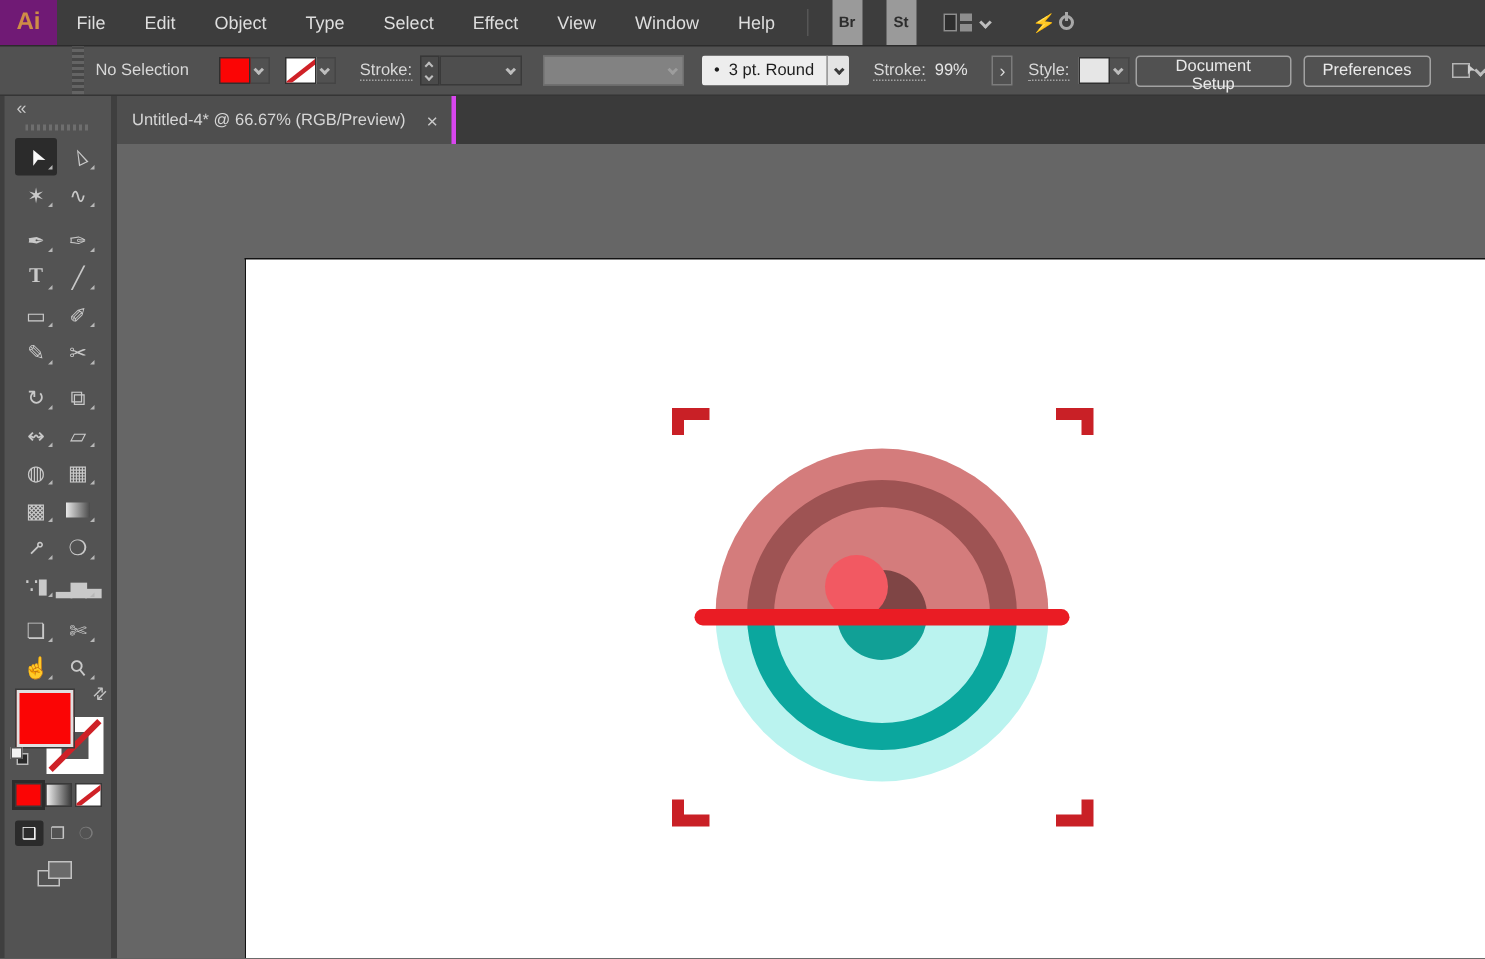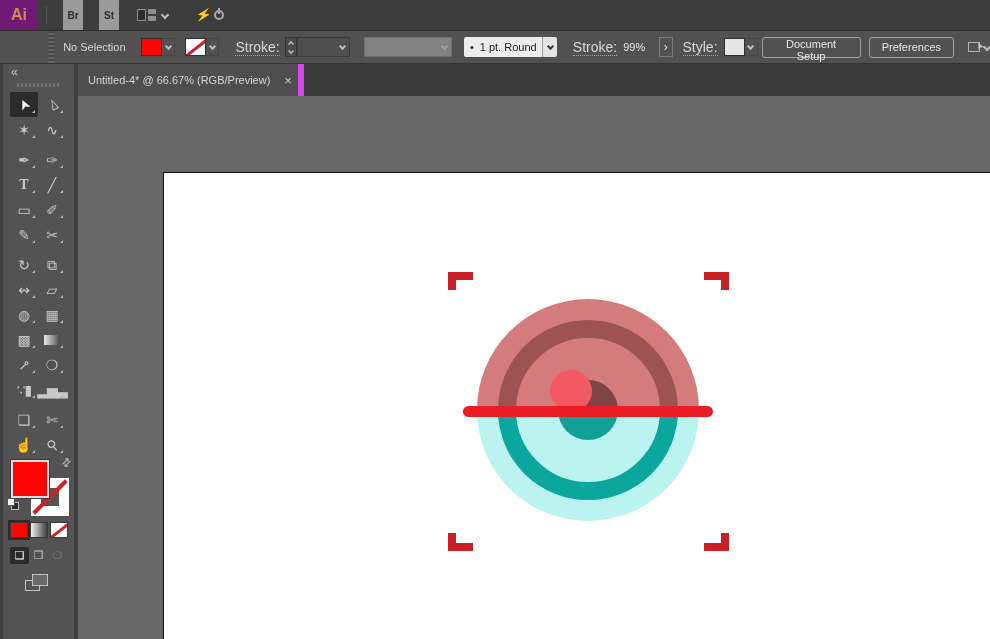--- a/index.html
+++ b/index.html
@@ -28,21 +28,21 @@
     position:relative; margin-left:2px; }
   #gpu-power::after { content:''; position:absolute; left:2px; top:-4px; width:2px; height:6px; background:#a8a8a8; }
 
   
   #controlbar { position:absolute; left:0; top:30px; width:990px; height:34px;
     background:#515151; border-top:1px solid #2c2c2c; border-bottom:1px solid #353535;
     display:flex; align-items:center;padding-left:48px; }
   .cb-grip { width:8px; height:32px;
     background:repeating-linear-gradient(0deg,#646464 0 2px,#474747 2px 4px); }
   .cb-label { color:#d8d8d8; font-size:11px; }
-  .cb-link { color:#d8d8d8; font-size:14px; border-bottom:1px dotted #a5a5a5; }
+  .cb-link { color:#d8d8d8; font-size:11px; border-bottom:1px dotted #a5a5a5; }
   .swatch-group { display:flex; align-items:center; }
   .swatch { width:21px; height:18px; border:1px solid #303030; }
   .chev-box { width:13px; height:18px; display:flex; align-items:center; justify-content:center;
     border:1px solid #454545; border-left:none; }
   .chev-box .chev { margin:0 0 2px 0; width:5px; height:5px; }
   .stroke-none { position:relative; background:#fff; overflow:hidden; }
   .stroke-none::after { content:''; position:absolute; left:-4px; top:7px; width:30px; height:3px;
     background:#cf2127; transform:rotate(-38deg); }
   .stepper { width:14px; height:20px; background:#4a4a4a; border:1px solid #373737;
     display:flex; flex-direction:column; align-items:center; justify-content:center; }
@@ -66,21 +66,21 @@
   .cb-btn { height:21px; border:1px solid #a2a2a2; border-radius:3px; background:transparent;
     color:#e9e9e9; font-size:11px; padding:0 12px; font-family:"Liberation Sans",sans-serif; }
   #panel-menu-icon { display:flex; align-items:center; margin-left:14px; }
   #panel-menu-icon .pm-rect { width:12px; height:10px; border:1px solid #b5b5b5; position:relative; }
   #panel-menu-icon .pm-rect::after { content:'➤'; position:absolute; right:-5px; top:-2px;
     color:#cfcfcf; font-size:9px; transform:rotate(-115deg); }
 
   
   #tabbar { position:absolute; left:78px; top:64px; right:0; height:32px; background:#3a3a3a; }
   #doc-tab { position:absolute; left:0; top:0; height:32px; width:226px; background:#4e4e4e;
-    display:flex; align-items:center; padding:0 10px; border-right:6px solid #d946ef; }
+    display:flex; align-items:center; padding:0 10px; border-right:3px solid #d946ef; }
   #doc-tab .title { color:#d6d6d6; font-size:11px; white-space:nowrap; }
   #doc-tab .close { color:#c9c9c9; font-size:13px; margin-left:14px; line-height:1; }
 
   
   #toolbar { position:absolute; left:0; top:64px; width:78px; bottom:0; background:#3f3f3f; }
   #toolbar .panel { position:absolute; left:3px; top:0; bottom:0; width:71px; background:#535353; }
   #collapse { position:absolute; left:8px; top:1px; color:#c9c9c9; font-size:12px; }
   #grip { position:absolute; top:19px; left:14px; width:42px; height:4px;
     background:repeating-linear-gradient(90deg,#6e6e6e 0 2px,transparent 2px 4px); }
   #tools-grid { position:absolute; top:28px; left:7px; display:grid; grid-template-columns:28px 28px; }
@@ -142,20 +142,31 @@
     border-top:1px solid #121212; border-left:1px solid #121212; }
   #artwork-svg { position:absolute; left:352px; top:159px; }
 </style>
 </head>
 <body>
 
 <div id="app" data-name="illustrator-window">
 
   <div id="menubar" data-name="menu-bar">
     <div id="ai-logo" data-name="app-logo">Ai</div>
+    <div id="menubar-items" data-name="menu-items" style="display:flex;">
+        <span class="menu-item" data-name="menu-file">File</span>
+        <span class="menu-item" data-name="menu-edit">Edit</span>
+        <span class="menu-item" data-name="menu-object">Object</span>
+        <span class="menu-item" data-name="menu-type">Type</span>
+        <span class="menu-item" data-name="menu-select">Select</span>
+        <span class="menu-item" data-name="menu-effect">Effect</span>
+        <span class="menu-item" data-name="menu-view">View</span>
+        <span class="menu-item" data-name="menu-window">Window</span>
+        <span class="menu-item" data-name="menu-help">Help</span>
+      </div>
     <div class="bar-sep" data-name="menubar-separator"></div>
     <div class="badge" data-name="bridge-icon">Br</div>
     <div class="badge" data-name="stock-icon">St</div>
     <div id="workspace-icon" data-name="workspace-switcher-icon">
       <div class="wbar1" data-name="workspace-pane-icon"></div>
       <div class="wcol" data-name="workspace-rows-icon">
         <div class="wbar2"></div>
           <div class="wbar2"></div>
       </div>
       <span class="chev" data-name="chevron-down-icon"></span>
@@ -191,21 +202,21 @@
       <span class="chev" data-name="chevron-down-icon"></span>
     </div>
 
     <div class="dd disabled" style="width:98px; margin-left:14px;" data-name="variable-width-dropdown">
       <span class="chev" data-name="chevron-down-icon"></span>
     </div>
 
     <div id="brush-combo" style="margin-left:12px;" data-name="brush-definition-control">
       <div id="brush-value" data-name="brush-definition-value">
         <span data-name="brush-bullet-icon">•</span>
-        <span data-name="brush-name">1 pt. Round</span>
+        <span data-name="brush-name">3 pt. Round</span>
       </div>
       <div id="brush-chev" data-name="brush-definition-dropdown">
         <span class="chev" data-name="chevron-down-icon"></span>
       </div>
     </div>
 
     <span class="cb-link" style="margin-left:16px;" data-name="opacity-label">Stroke:</span>
     <div id="opacity-value" data-name="opacity-input">99%</div>
     <div id="opacity-more" data-name="opacity-stepper-button">›</div>
 

